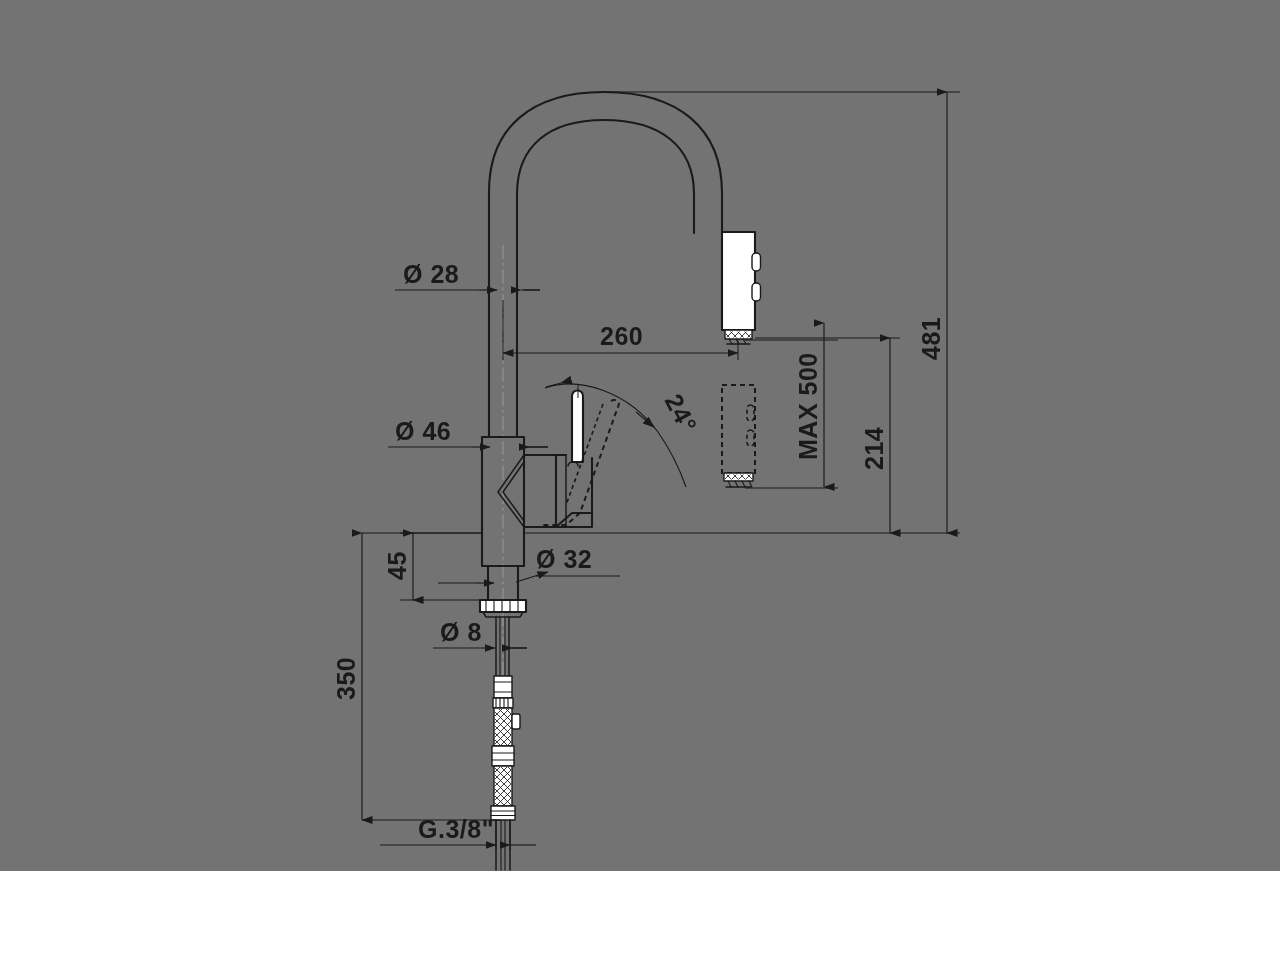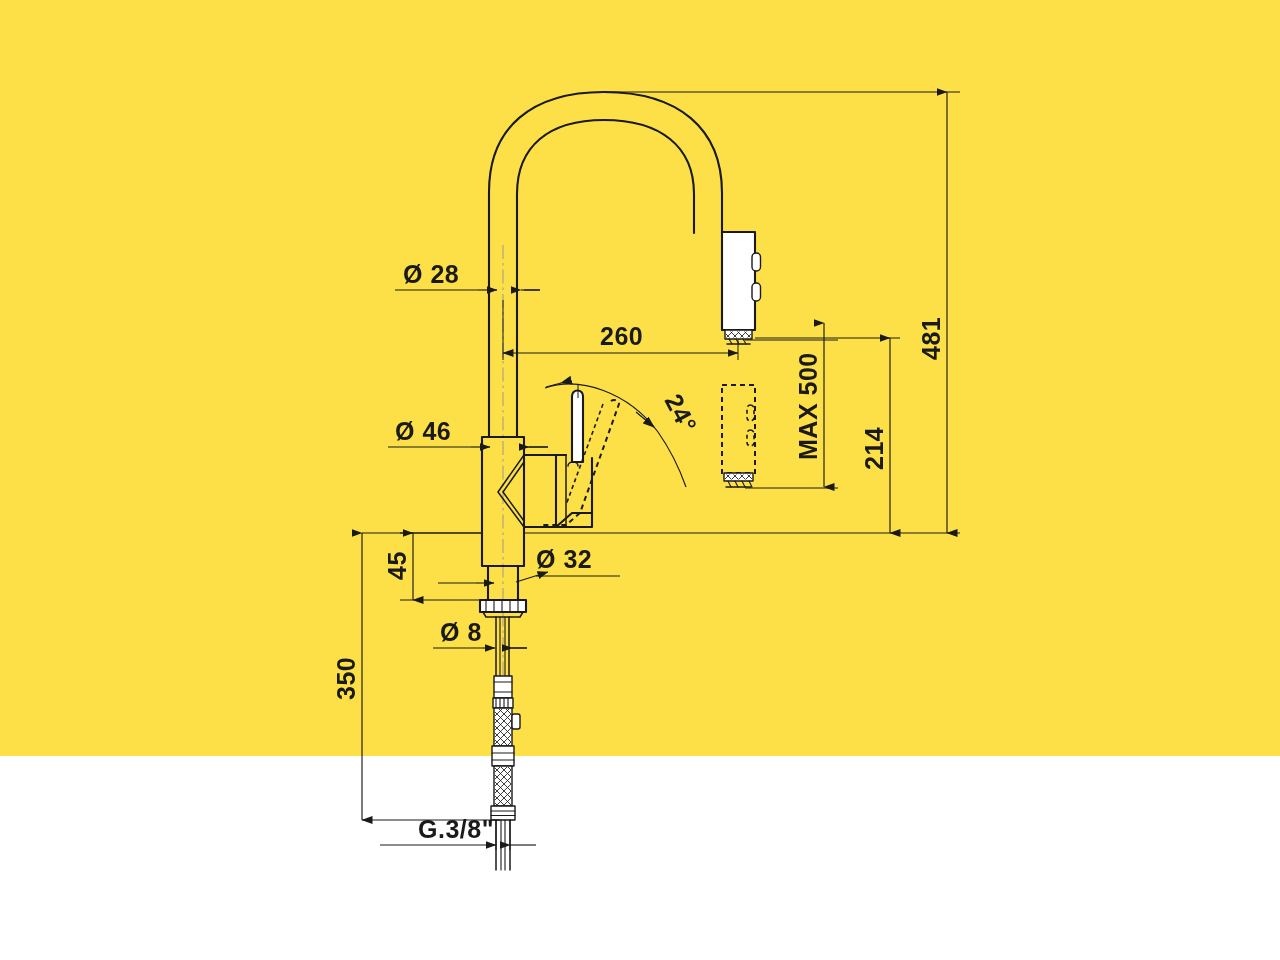--- a/index.html
+++ b/index.html
@@ -10,22 +10,22 @@
   }
   body {
     width: 1280px;
     height: 960px;
     font-family: "Liberation Sans", sans-serif;
     overflow: hidden;
   }
   #drawing-root {
     position: relative;
     width: 1280px;
-    height: 756px;
-    background: #fde047;
+    height: 871px;
+    background: #737373;
   }
   svg.cad {
     display: block;
     width: 1280px;
     height: 960px;
   }
   .outline {
     fill: none;
     stroke: #1a1a1a;
     stroke-width: 2.1;

